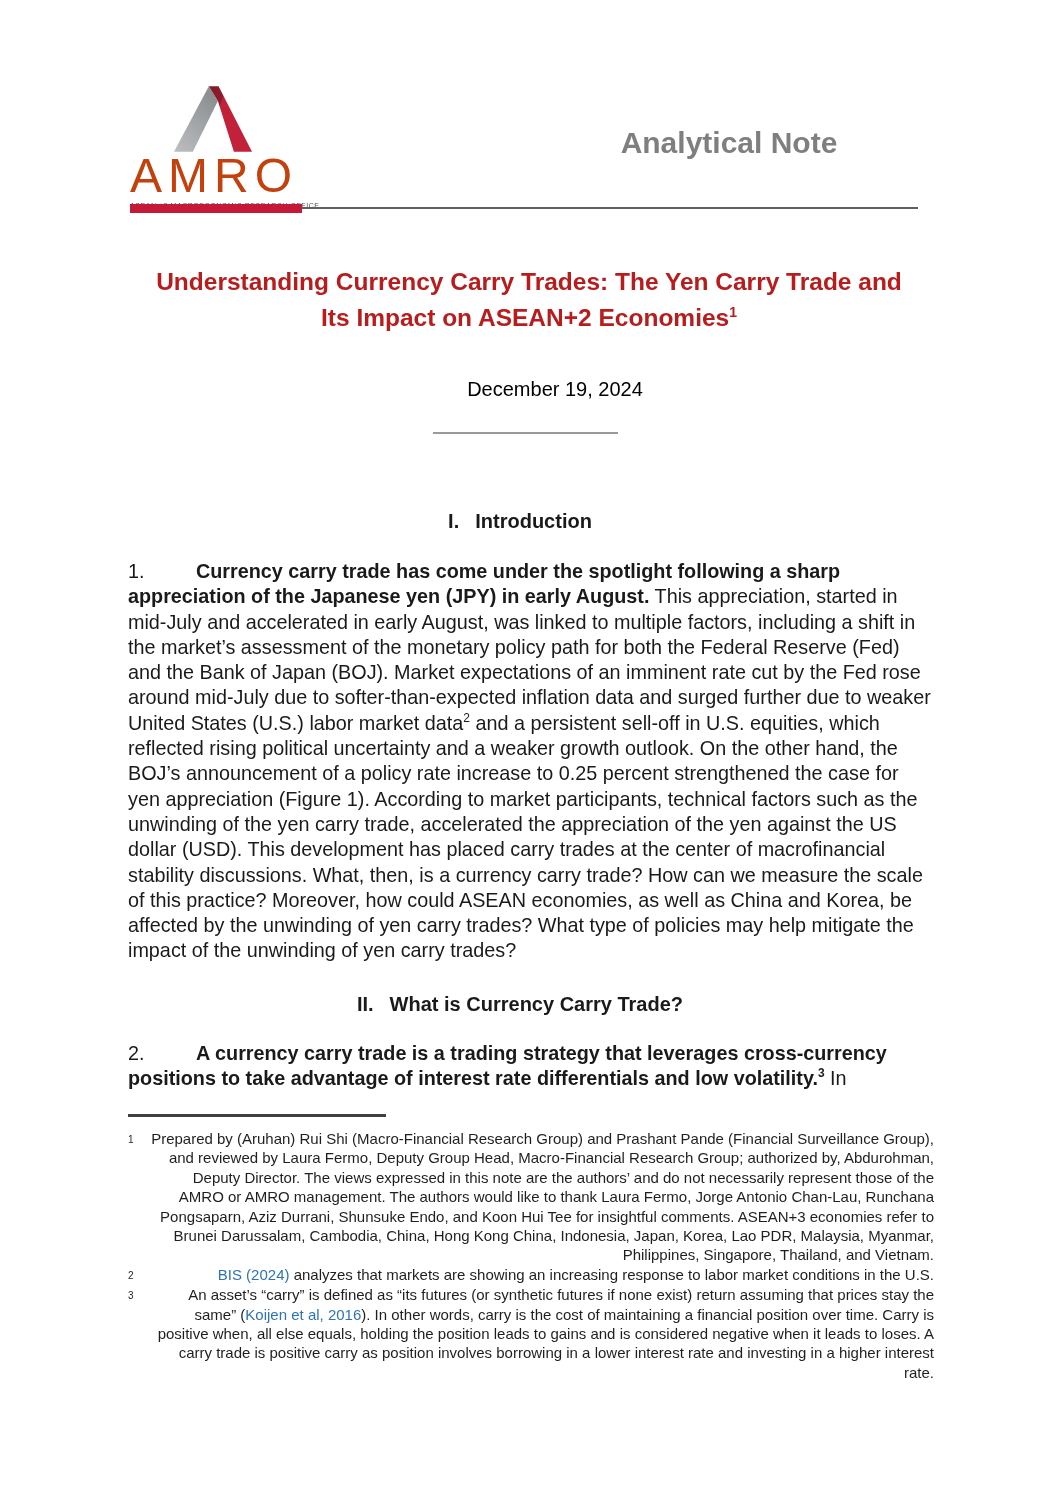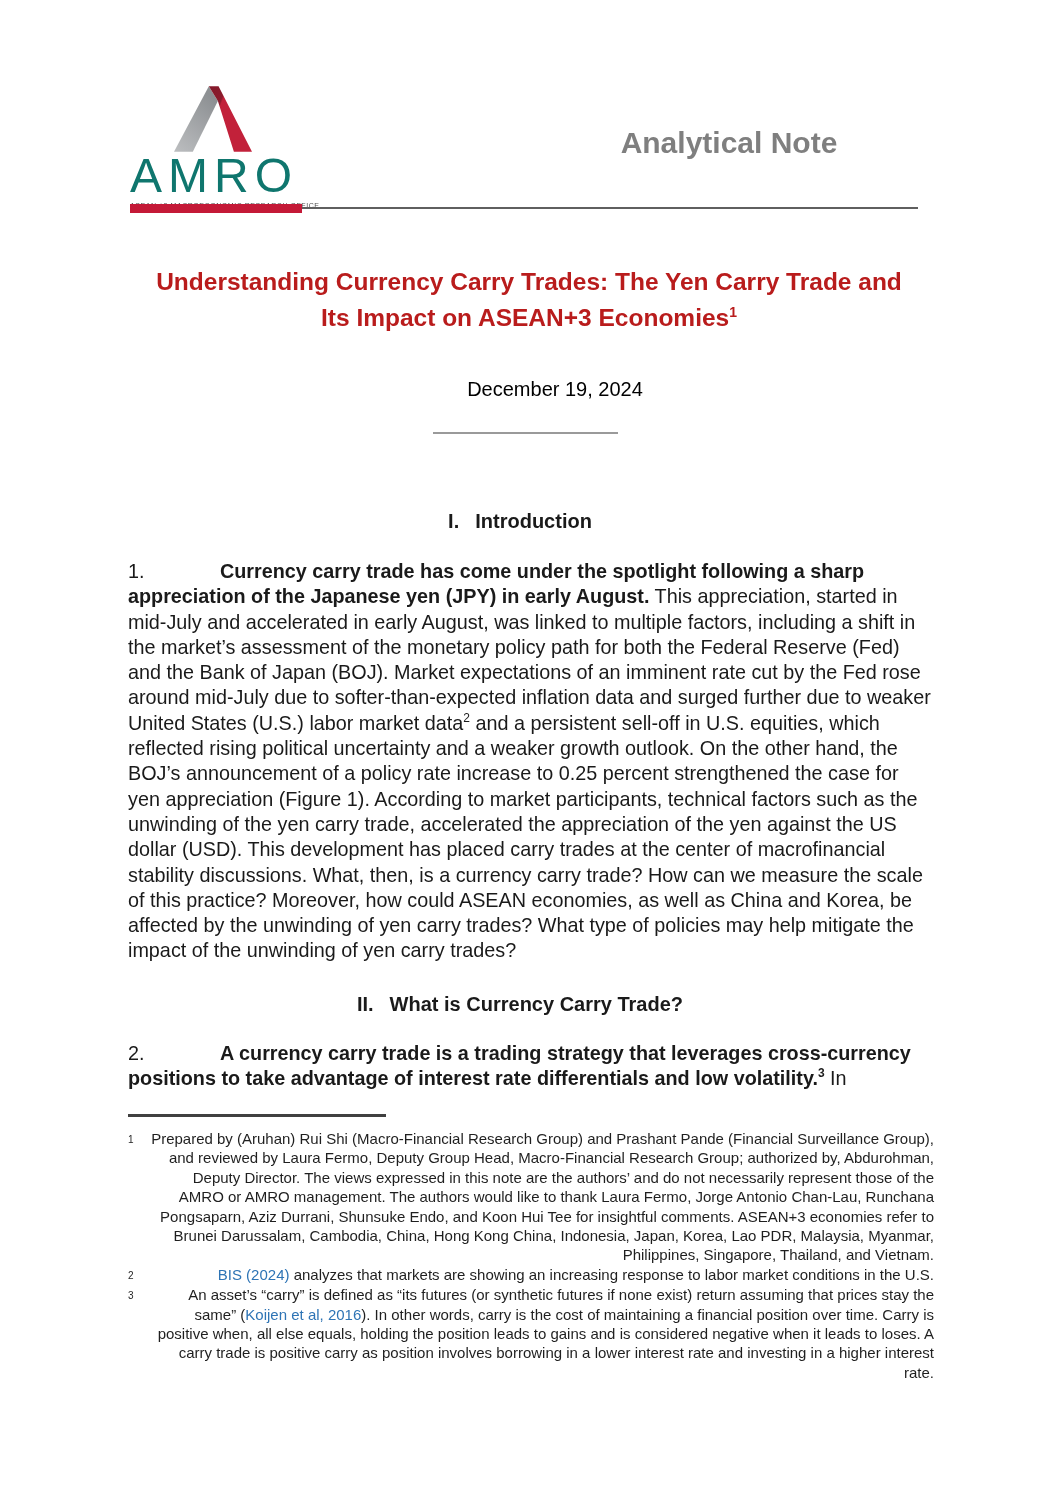--- a/index.html
+++ b/index.html
@@ -7,21 +7,21 @@
     width:1058px;height:1496px;position:relative;overflow:hidden;
     font-family:"Liberation Sans", sans-serif;color:#1a1a1a;
     -webkit-font-smoothing:antialiased;
   }
   .abs{position:absolute;}
 
   
   .logo-block{top:86px;left:130px;width:176px;}
   .logo-mark{display:block;margin-left:44px;}
   .logo-name{
-    font-size:48px;line-height:44px;font-weight:400;color:#0f766e;
+    font-size:48px;line-height:44px;font-weight:400;color:#c2410c;
     letter-spacing:6px;margin-top:2px;white-space:nowrap;
   }
   .logo-tagline{
     font-size:7px;letter-spacing:0.55px;color:#4f4f4f;margin-top:4px;
     white-space:nowrap;font-weight:400;
   }
   .note-label{
     top:126px;left:528px;width:402px;text-align:center;
     font-size:30px;font-weight:bold;color:#7f7f7f;
   }
@@ -47,21 +47,21 @@
   .h-sec2{top:993px;}
 
   
   .para{
     left:128px;width:806px;font-size:19.8px;line-height:25.3px;margin:0;
     text-align:left;color:#1a1a1a;
   }
   .para-1{top:559px;}
   .para-2{top:1041px;}
   .pnum{display:inline-block;width:68px;}
-  .para b{font-weight:bold;margin-left:24px;}
+  .para b{font-weight:bold;}
   .para sup{font-size:12px;line-height:0;}
   .para-2 sup{font-weight:bold;}
 
   
   .fn-rule{top:1114px;left:128px;width:258px;height:2.5px;background:#404040;}
   .footnotes{top:1129px;left:128px;width:806px;font-size:15px;line-height:19.4px;color:#1f1f1f;}
   .footnote{display:flex;align-items:flex-start;}
   .fn-num{flex:none;width:17px;font-size:10px;padding-top:1px;}
   .fn-body{flex:1;text-align:right;}
   .fn-link{color:#2e74b5;text-decoration:none;cursor:pointer;}
@@ -89,21 +89,21 @@
   <div class="logo-name">AMRO</div>
   <div class="logo-tagline">ASEAN +3 MACROECONOMIC RESEARCH OFFICE</div>
 </div>
 
 <div class="abs note-label">Analytical Note</div>
 <div class="abs header-rule-red"></div>
 <div class="abs header-rule-line"></div>
 
 <div class="abs doc-title">
   <span class="tline">Understanding Currency Carry Trades: The Yen Carry Trade and</span><br>
-  <span class="tline">Its Impact on ASEAN+3 Economies</span><sup>1</sup>
+  <span class="tline">Its Impact on ASEAN+2 Economies</span><sup>1</sup>
 </div>
 
 <div class="abs doc-date">December 19, 2024</div>
 <div class="abs title-divider"></div>
 
 <div class="abs sec-heading h-sec1">
   <span class="sec-num">I.</span><span>Introduction</span>
 </div>
 
 <p class="abs para para-1">

